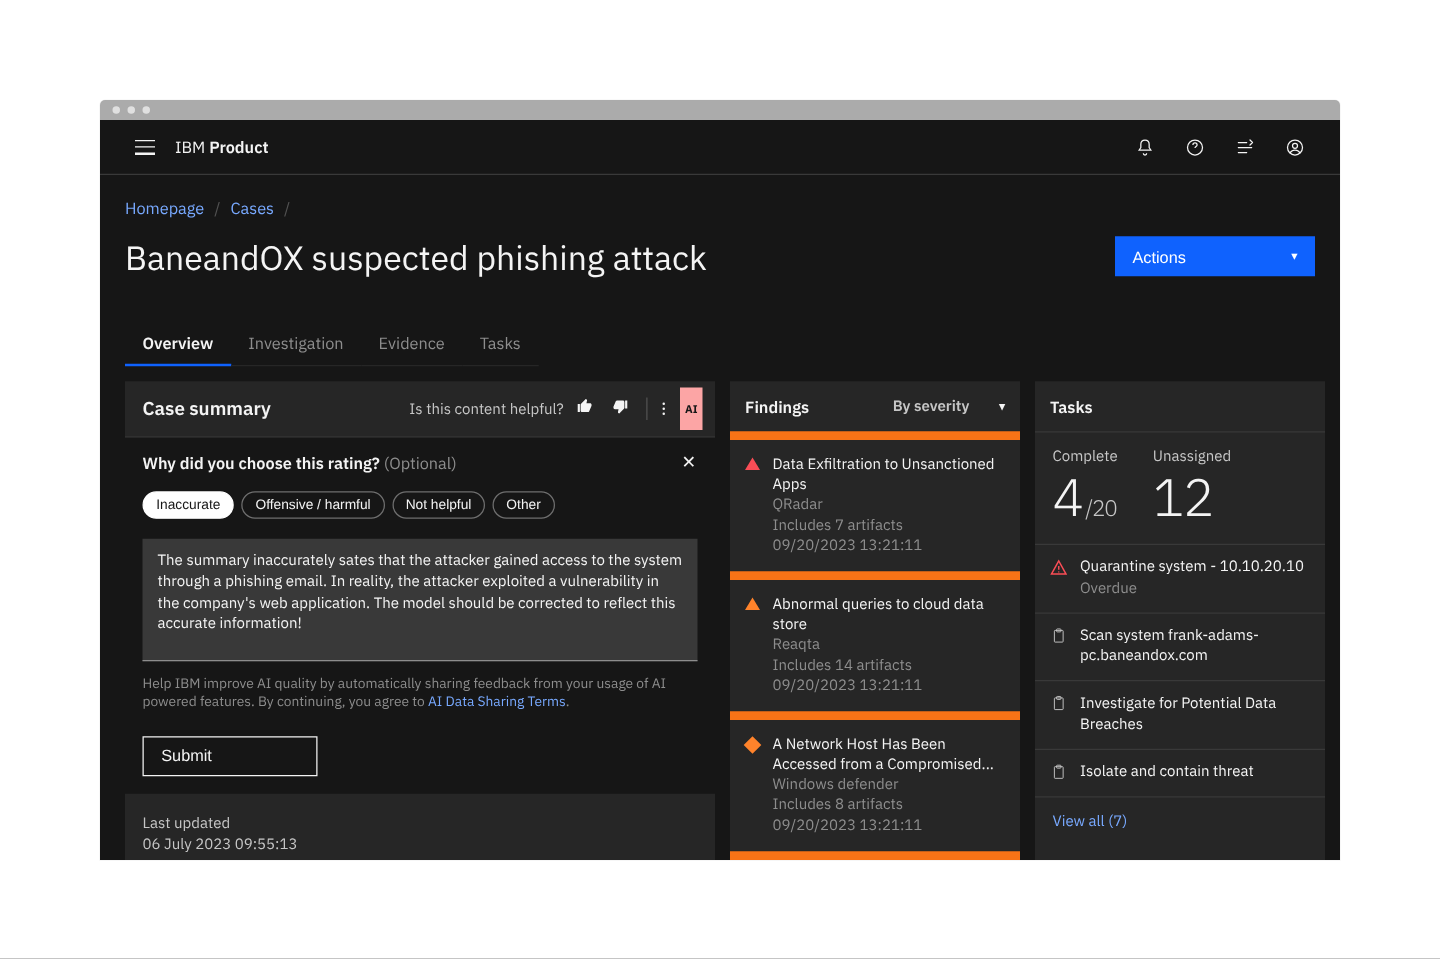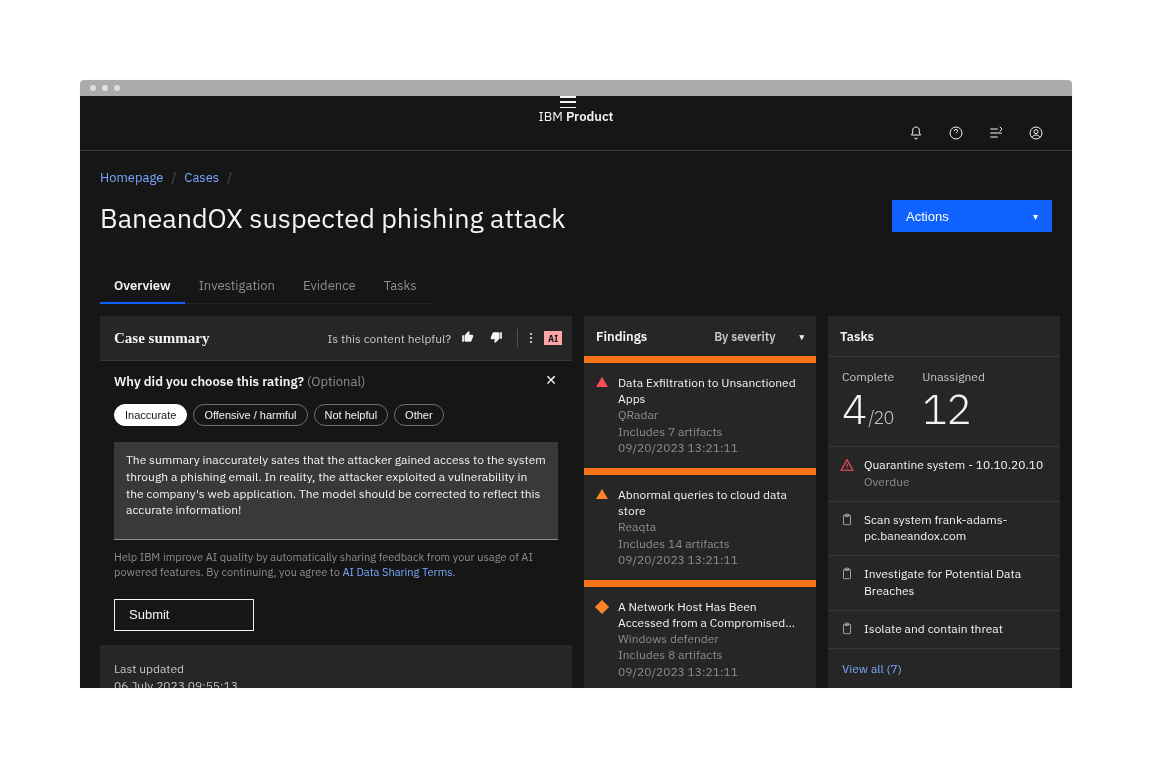--- a/index.html
+++ b/index.html
@@ -35,26 +35,25 @@
   }
   .app {
     background: #161616;
     color: #f4f4f4;
     height: 592px;
     overflow: hidden;
     position: relative;
   }
   
   .header {
-    height: 55px;
+    height: 44px;
     border-bottom: 1px solid #393939;
     display: flex;
     align-items: center;
     padding: 0 28px;
-    flex-direction: column;
   }
   .hamburger { width: 16px; height: 12px; display:flex; flex-direction:column; justify-content:space-between; cursor:pointer; margin-right:16px;}
   .hamburger span { display:block; height:1.5px; background:#f4f4f4; }
   .brand { font-size: 13px; }
   .brand .ibm { font-weight: 400; }
   .brand .prod { font-weight: 600; }
   .header-right { margin-left:auto; display:flex; align-items:center; gap:24px; }
   .hicon { width:16px; height:16px; display:flex; align-items:center; justify-content:center; cursor:pointer; }
   .hicon svg { width:16px; height:16px; fill:none; stroke:#f4f4f4; stroke-width:1.5; }
   
@@ -77,28 +76,28 @@
   
   .panels { display:flex; gap:12px; margin-top:12px; }
   .panel { background:#262626; }
   .panel.summary { flex:0 0 472px; display:flex; flex-direction:column; }
   .panel.findings { flex:0 0 232px; }
   .panel.tasks { flex:0 0 232px; }
   .panel-head { height:40px; display:flex; align-items:center; padding:0 12px; font-size:13px; font-weight:600; }
   .panel.findings .panel-head, .panel.tasks .panel-head { justify-content:space-between; }
   
   .cs-head { display:flex; align-items:center; padding:0 10px 0 14px; height:44px; }
-  .cs-title { font-size:15px; font-weight:600; flex:0 0 auto;font-family:Liberation Serif, serif; }
+  .cs-title { font-size:15px; font-weight:600; flex:0 0 auto; }
   .cs-helpful { margin-left:auto; font-size:12px; color:#c6c6c6; margin-right:10px; }
   .thumbs { display:flex; gap:14px; margin-right:14px; }
   .thumbs svg { width:14px; height:14px; fill:#f4f4f4; cursor:pointer; }
   .vbar { width:1px; height:18px; background:#525252; margin-right:10px; }
   .kebab { display:flex; flex-direction:column; gap:2px; padding:2px; cursor:pointer; margin-right:10px;}
   .kebab span { width:2px; height:2px; background:#f4f4f4; border-radius:50%; }
-  .ai-badge { width:18px; height:14px; background:#fca5a5; color:#161616; font-size:9px; font-weight:700; display:flex; align-items:center; justify-content:center; }
+  .ai-badge { width:18px; height:34px; background:#fca5a5; color:#161616; font-size:9px; font-weight:700; display:flex; align-items:center; justify-content:center; }
   .feedback {
     background:#161616; padding:12px 14px 14px 14px;
     border-top:1px solid #393939;
   }
   .fb-title-row { display:flex; align-items:flex-start; }
   .fb-title { font-size:13px; }
   .fb-title .bold { font-weight:600; }
   .fb-title .opt { color:#8d8d8d; font-weight:400; }
   .fb-close { margin-left:auto; width:14px; height:14px; cursor:pointer; color:#f4f4f4; font-size:14px; line-height:14px; text-align:center; }
   .chips { display:flex; gap:6px; margin-top:14px; }

